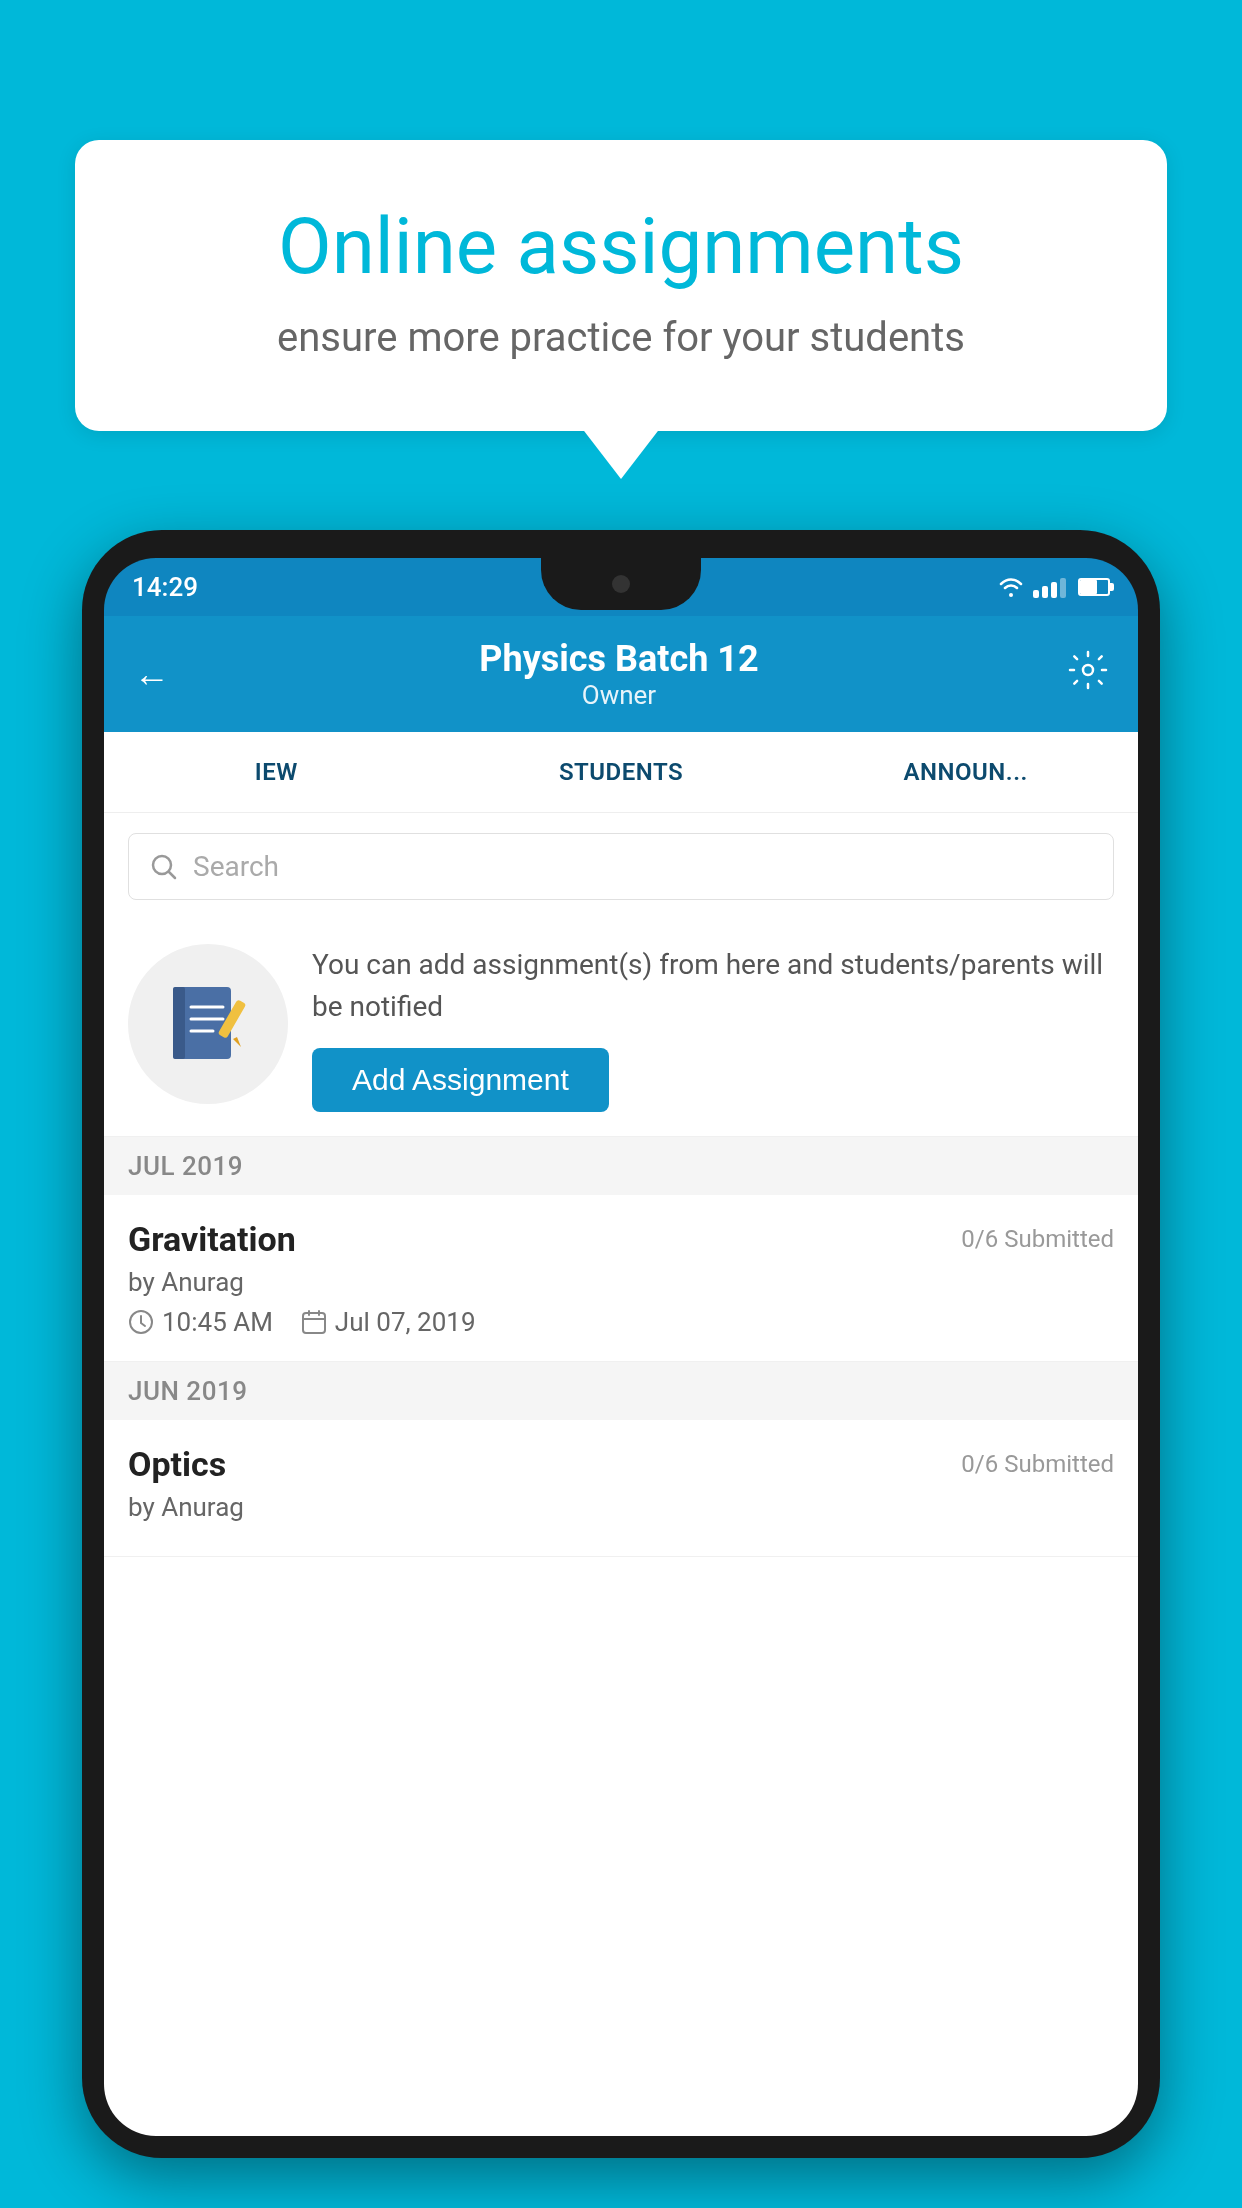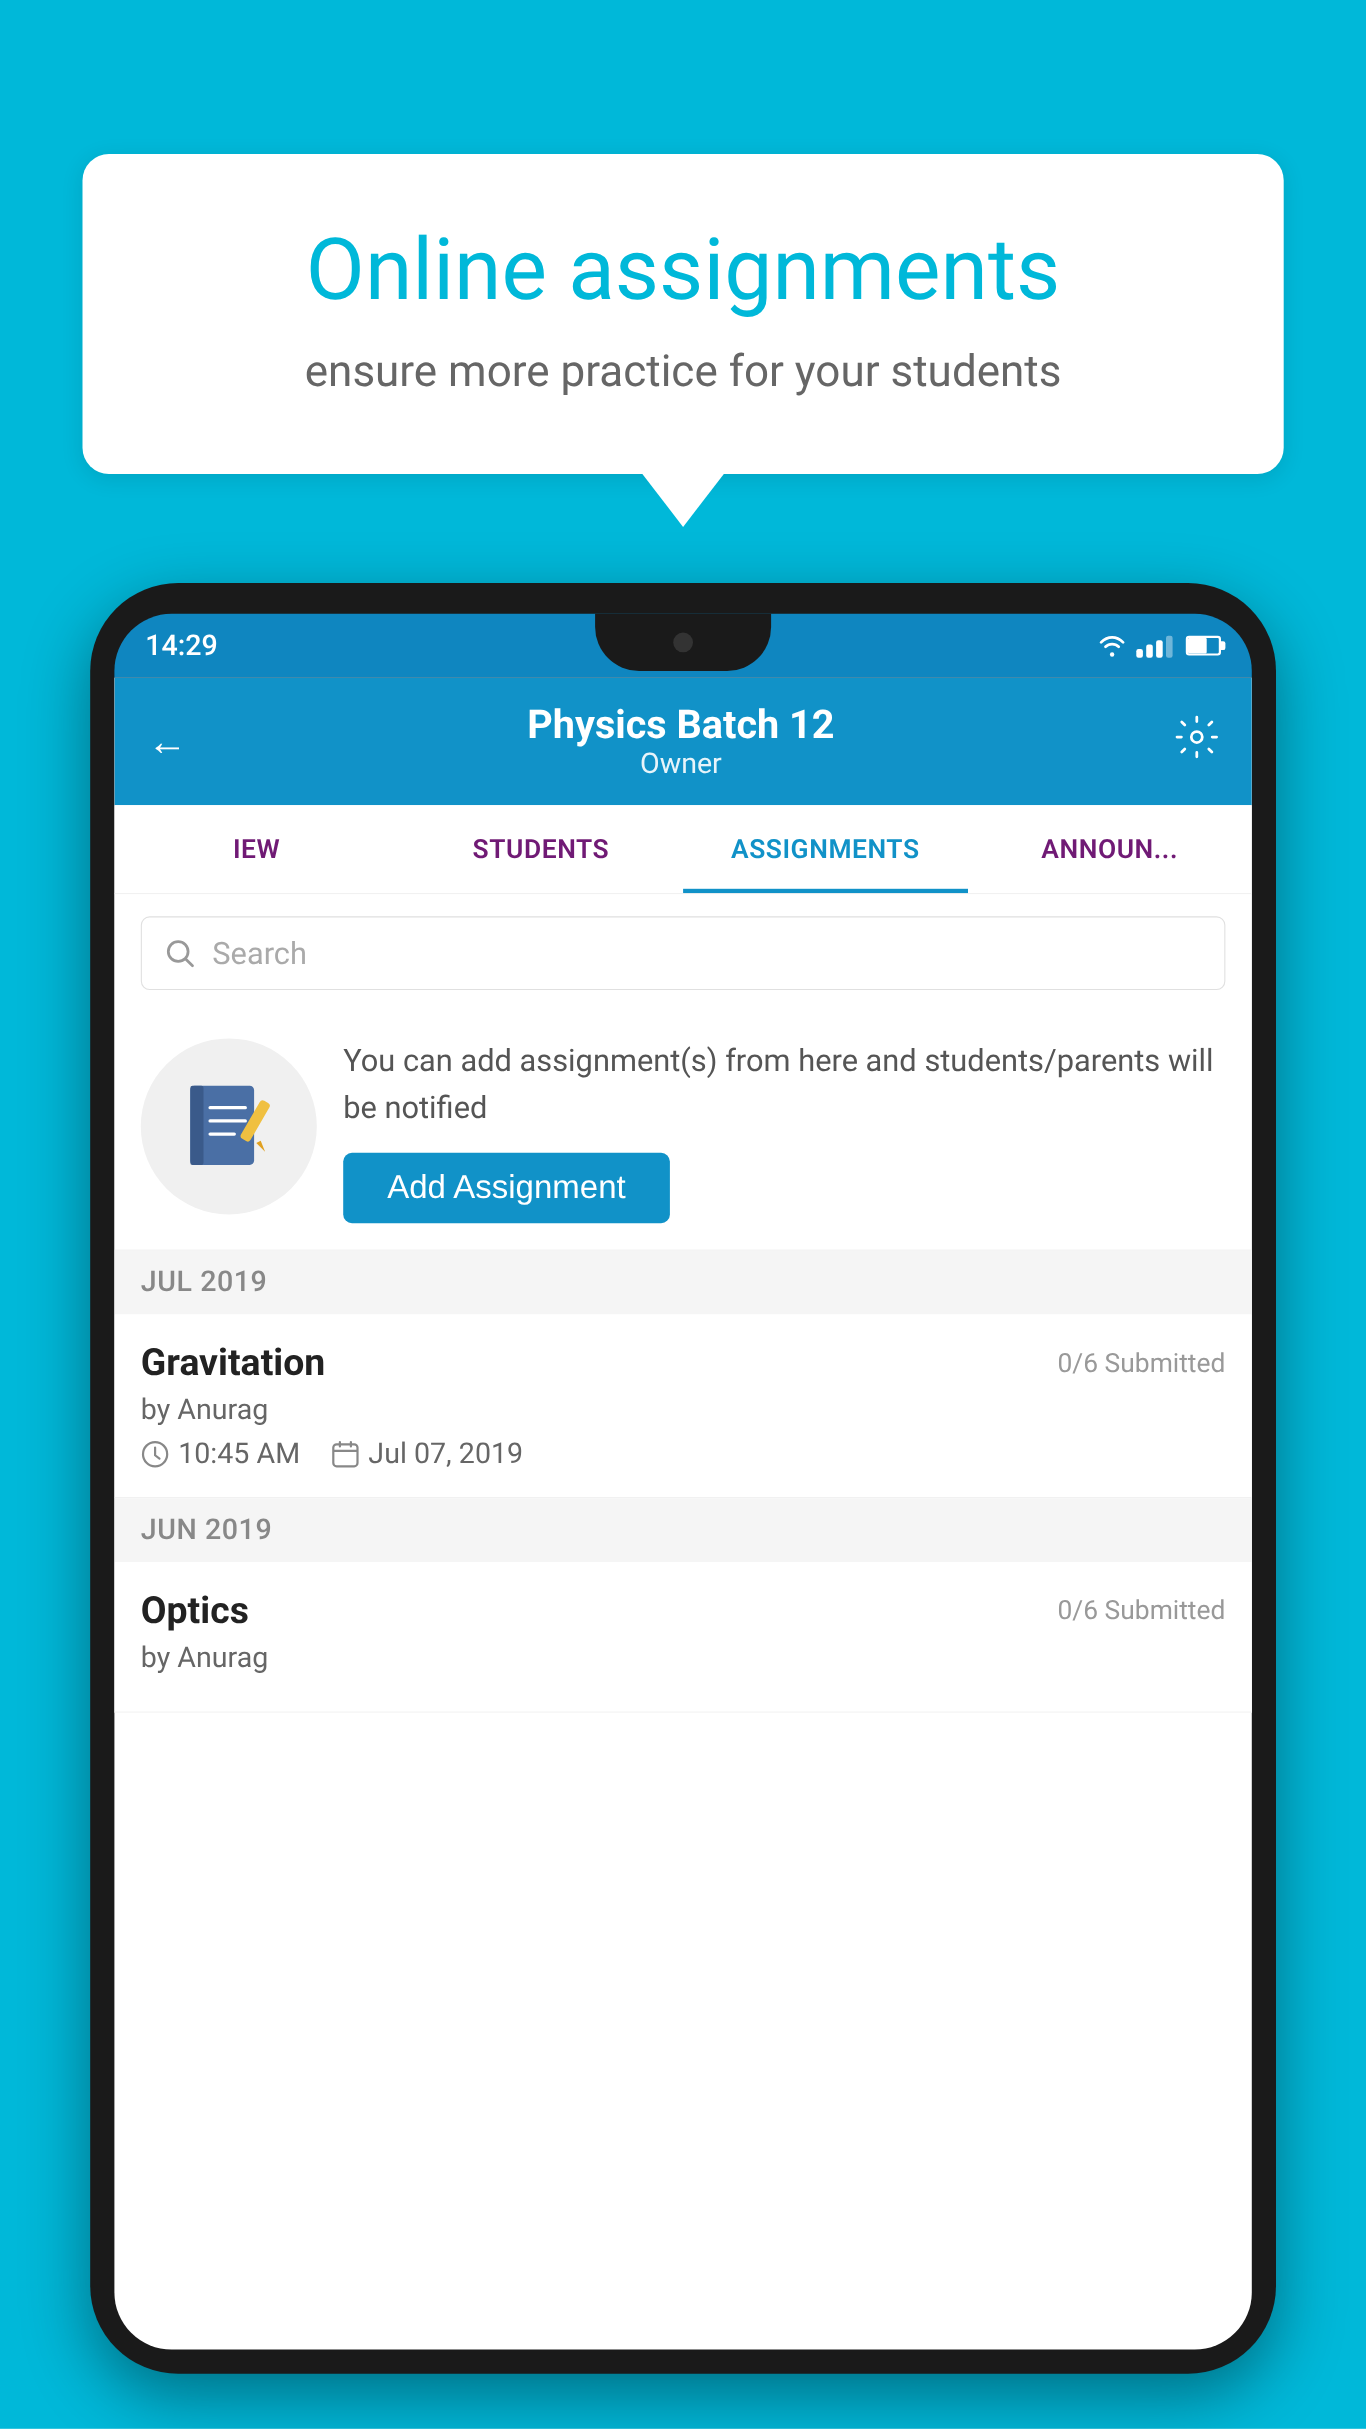--- a/index.html
+++ b/index.html
@@ -203,21 +203,21 @@
       display: flex;
       border-bottom: 1px solid #eee;
       overflow: hidden;
     }
 
     .tab-item {
       flex: 1;
       text-align: center;
       padding: 26px 10px;
       font-size: 24px;
-      color: #701a75;
+      color: #0c4a6e;
       font-weight: 600;
       letter-spacing: 0.5px;
       position: relative;
     }
 
     .tab-item.active {
       color: #1192C8;
     }
 
     .tab-item.active::after {
@@ -410,21 +410,20 @@
           <svg width="40" height="40" viewBox="0 0 40 40" fill="none">
             <circle cx="20" cy="20" r="5" stroke="white" stroke-width="2.5"></circle>
             <path d="M20 2v4M20 34v4M2 20h4M34 20h4M6.3 6.3l2.8 2.8M30.9 30.9l2.8 2.8M33.7 6.3l-2.8 2.8M9.1 30.9l-2.8 2.8" stroke="white" stroke-width="2.5" stroke-linecap="round"></path>
           </svg>
         </div>
       </div>
 
       <div class="tabs-bar">
         <div class="tab-item">IEW</div>
         <div class="tab-item">STUDENTS</div>
-        <div class="tab-item active">ASSIGNMENTS</div>
         <div class="tab-item">ANNOUN...</div>
       </div>
 
       <div class="screen-content">
 
         <div class="search-bar">
           <svg width="30" height="30" viewBox="0 0 30 30" fill="none">
             <circle cx="13" cy="13" r="9" stroke="#999" stroke-width="2.5"></circle>
             <path d="M20 20l6 6" stroke="#999" stroke-width="2.5" stroke-linecap="round"></path>
           </svg>

